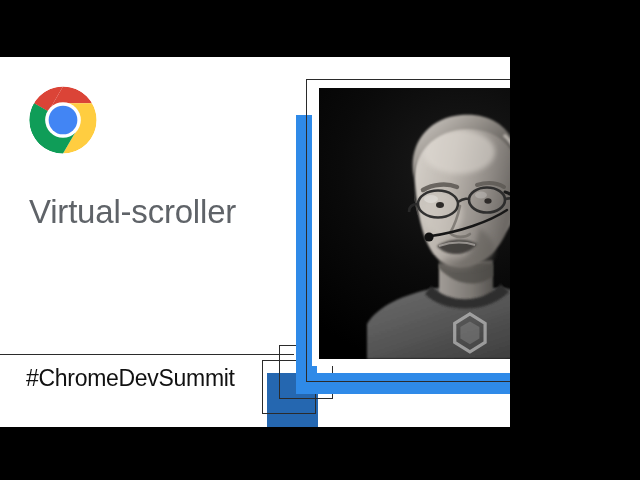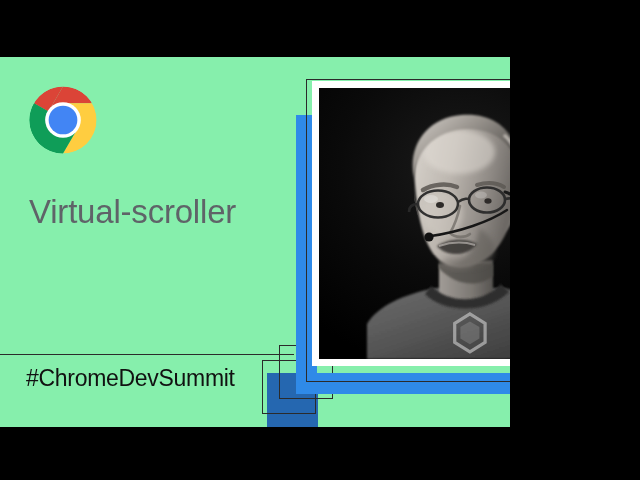--- a/index.html
+++ b/index.html
@@ -31,21 +31,21 @@
   .letterbox.top    { top: 0;    height: 57px; }
   .letterbox.bottom { top: 427px; height: 53px; }
 
   
   #slide {
     position: absolute;
     left: 0;
     top: 57px;
     width: 510px;
     height: 370px;
-    background: #86efac;
+    background: #ffffff;
     overflow: hidden;
   }
 
   
   #chrome-logo {
     position: absolute;
     left: 28px;
     top: 28px;
     width: 70px;
     height: 70px;

